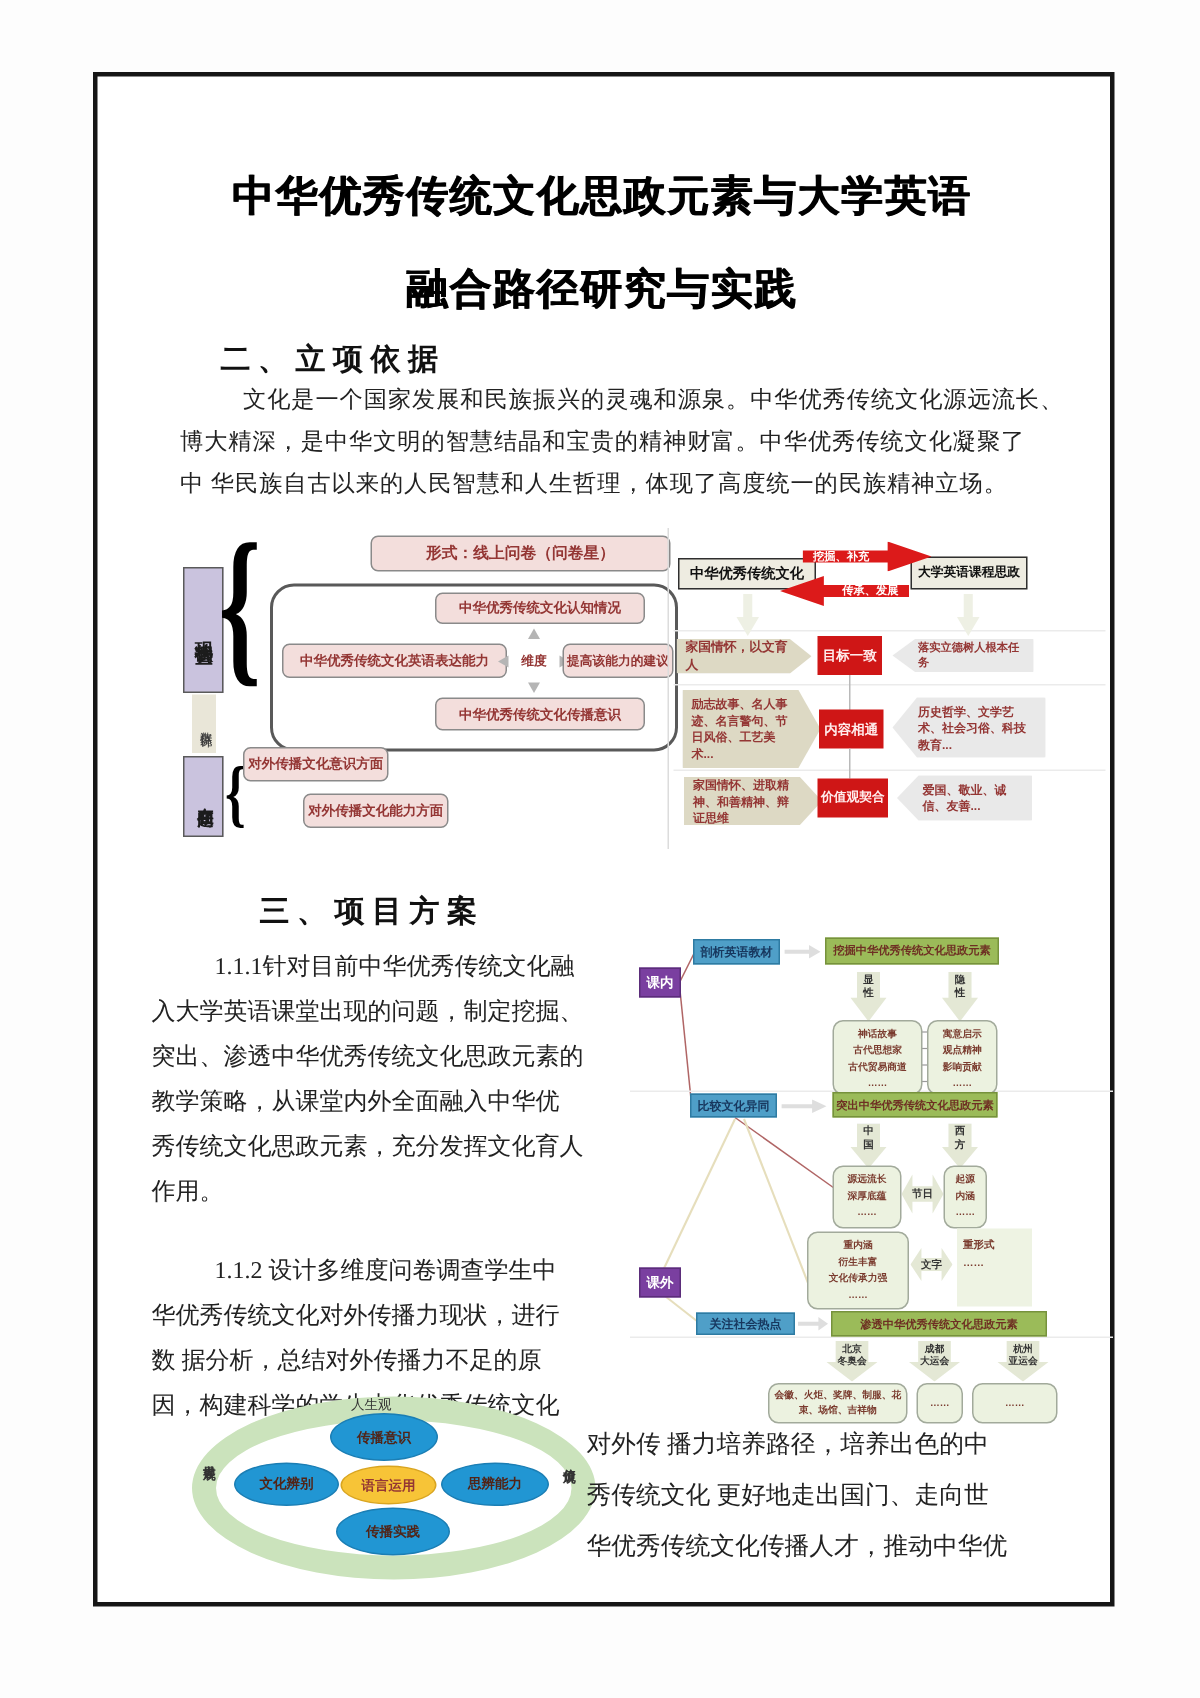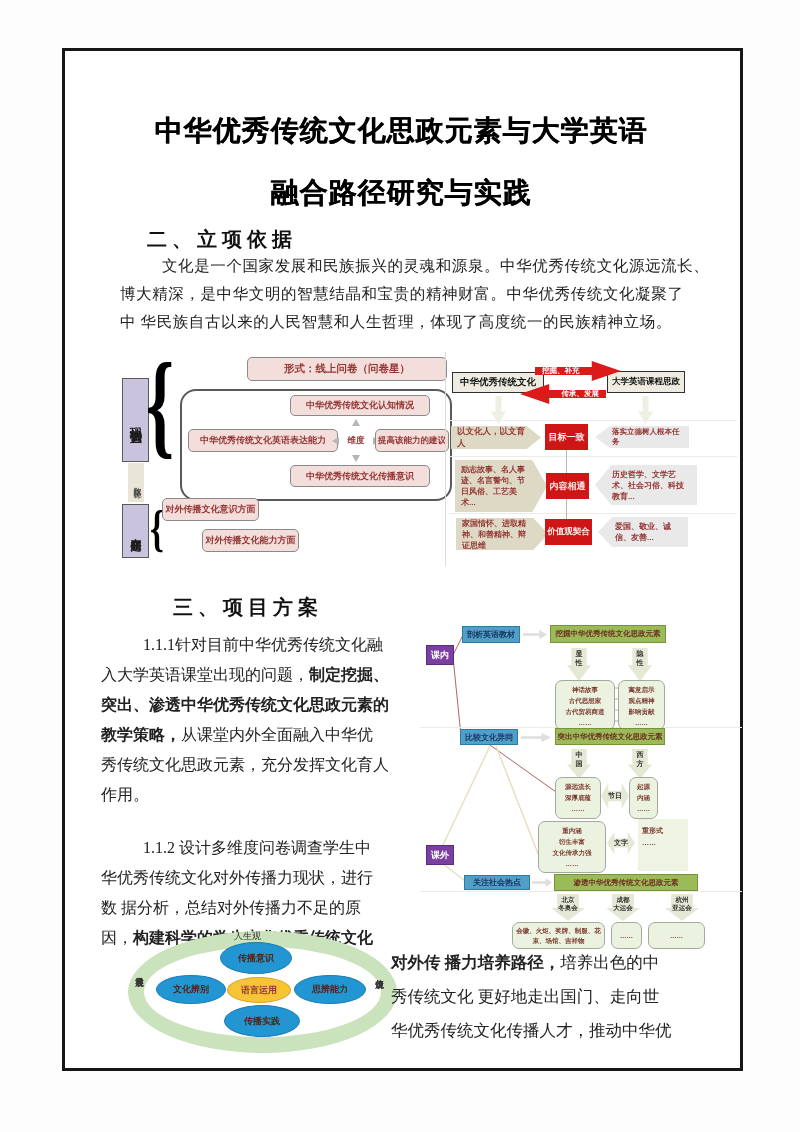--- a/index.html
+++ b/index.html
@@ -58,21 +58,21 @@
             display:flex;align-items:center;justify-content:center;box-sizing:border-box;}
   .pgreen{background:#ecf2e0;border:1px solid #a2aa9b;border-radius:7px;color:#7a3b2e;
           text-align:center;box-sizing:border-box;padding:3px 1px;font-weight:bold;}
   .pgreen div{line-height:11px;}
   .plain{background:#eef3e3;color:#7a3b2e;text-align:left;box-sizing:border-box;padding:6px 4px;font-weight:bold;}
   .harrow{clip-path:polygon(0 35%,68% 35%,68% 0,100% 50%,68% 100%,68% 65%,0 65%);background:#dedede;
           filter:drop-shadow(0 0 1px #777);}
   
   .ell{border-radius:50%;display:flex;align-items:center;justify-content:center;font-weight:bold;box-sizing:border-box;}
   .bluell{background:#2196d3;border:1px solid #1b7eb4;color:#512417;}
-  .bold{font-weight:bold;}
+  .bold{font-weight:normal;}
 </style>
 </head>
 <body>
 
 <div id="canvas">
 
   <div class="abs frame" style="left:62px;top:48px;width:675px;height:1017px;"></div>
 
   <div class="abs title" style="left:62px;top:112px;">中华优秀传统文化思政元素与大学英语</div>
   <div class="abs title" style="left:62px;top:174px;">融合路径研究与实践</div>
@@ -109,21 +109,21 @@
     <div class="abs faint" style="left:334px;top:74px;width:288px;height:1px;"></div>
     <div class="abs faint" style="left:334px;top:110px;width:288px;height:1px;"></div>
     <div class="abs faint" style="left:334px;top:167px;width:288px;height:1px;"></div>
     <div class="abs beigebox" style="left:337px;top:26px;width:92px;height:21px;font-size:9.5px;">中华优秀传统文化</div>
     <div class="abs beigebox" style="left:492px;top:25px;width:78px;height:22px;font-size:8.5px;">大学英语课程思政</div>
     <div class="abs redR" style="left:420px;top:15px;width:86px;height:20px;font-size:7.5px;">挖掘、补充</div>
     <div class="abs redL" style="left:405px;top:38px;width:86px;height:20px;font-size:7.5px;">传承、发展</div>
     <div class="abs vblock" style="left:376px;top:50px;width:15px;height:28px;"></div>
     <div class="abs vblock" style="left:523px;top:50px;width:15px;height:28px;"></div>
 
-    <div class="abs ptR" style="left:336px;top:80px;width:90px;height:23px;font-size:8.5px;">以文化人，以文育人</div>
+    <div class="abs ptR" style="left:336px;top:80px;width:90px;height:23px;font-size:8.5px;">家国情怀，以文育人</div>
     <div class="abs redcap" style="left:430px;top:78px;width:43px;height:26px;font-size:9px;">目标一致</div>
     <div class="abs ptL" style="left:480px;top:80px;width:94px;height:22px;font-size:7.5px;">落实立德树人根本任务</div>
     <div class="abs vline" style="left:451px;top:104px;width:1px;height:24px;"></div>
 
     <div class="abs ptR" style="left:340px;top:114px;width:92px;height:52px;font-size:8px;line-height:11px;">励志故事、名人事迹、名言警句、节日风俗、工艺美术...</div>
     <div class="abs redcap" style="left:431px;top:127px;width:43px;height:26px;font-size:9px;">内容相通</div>
     <div class="abs ptL" style="left:480px;top:119px;width:102px;height:40px;font-size:8px;line-height:11px;">历史哲学、文学艺术、社会习俗、科技教育...</div>
     <div class="abs vline" style="left:451px;top:153px;width:1px;height:20px;"></div>
 
     <div class="abs ptR" style="left:341px;top:172px;width:92px;height:32px;font-size:8px;line-height:11px;">家国情怀、进取精神、和善精神、辩证思维</div>

